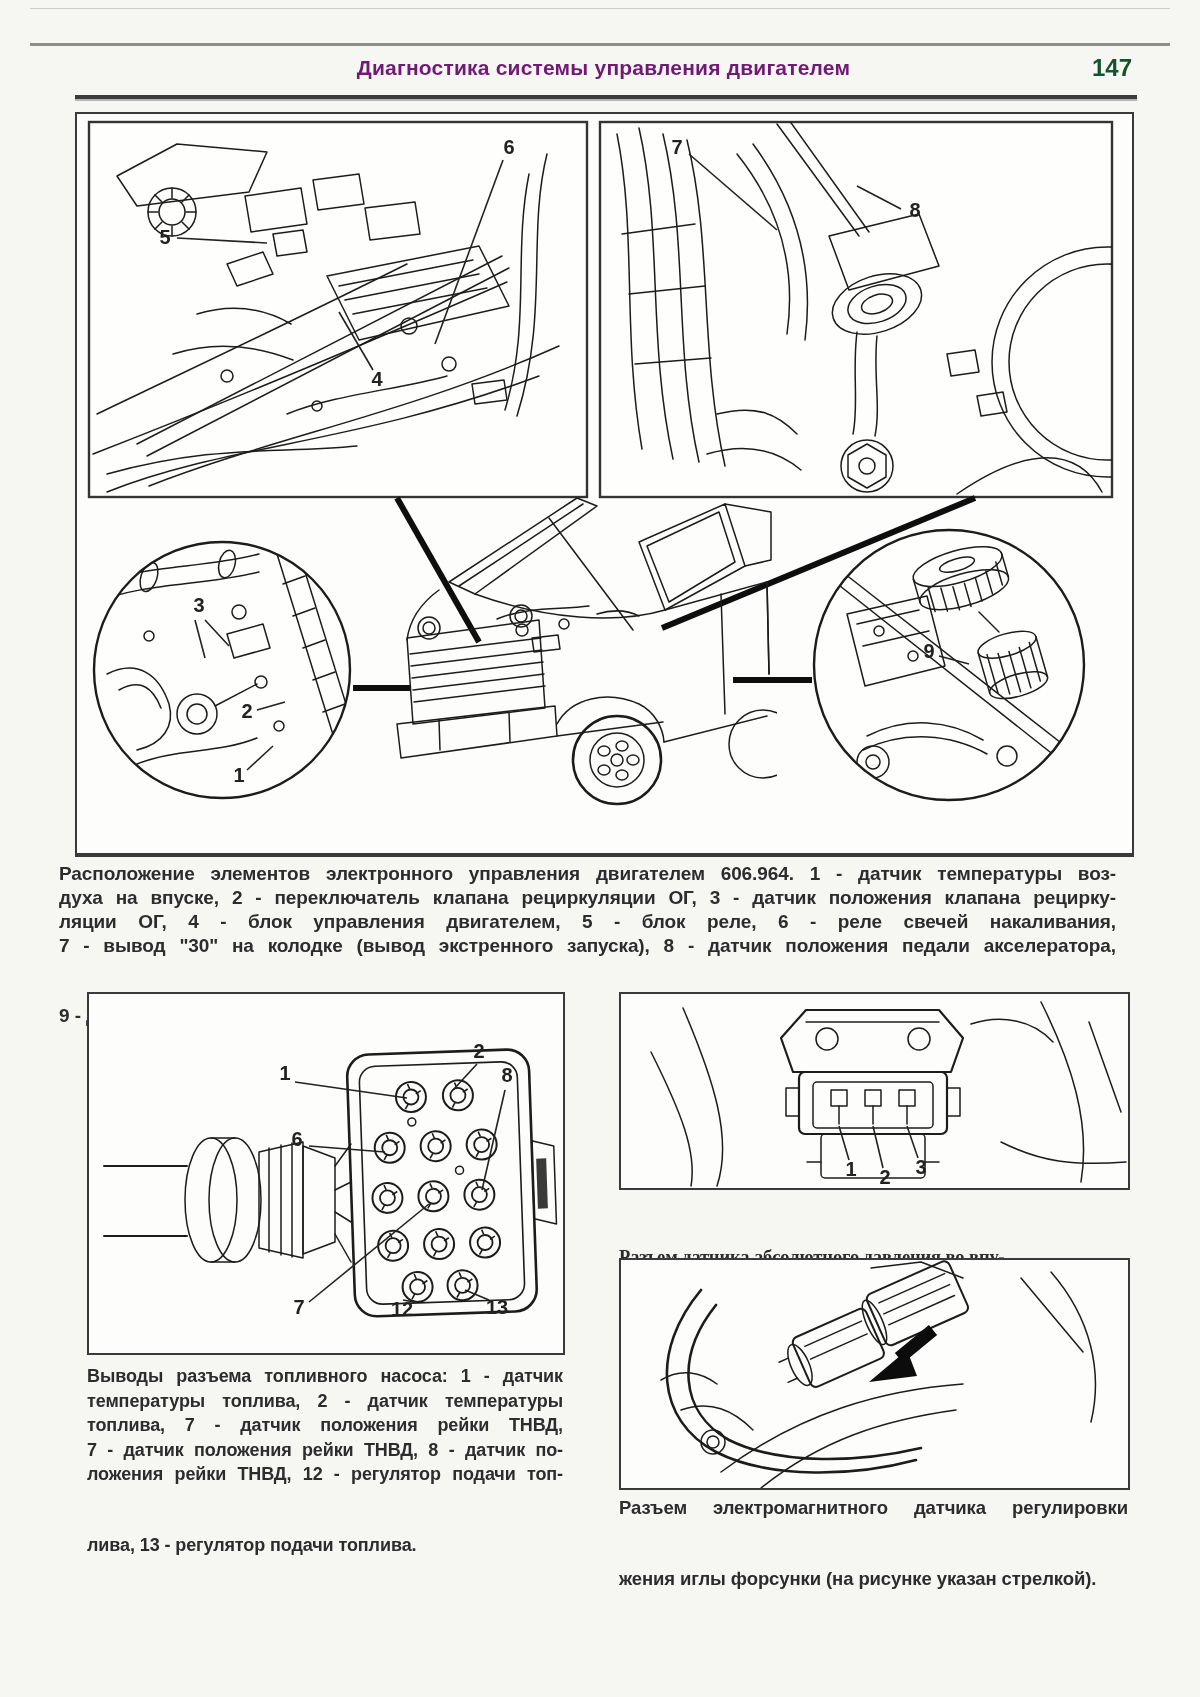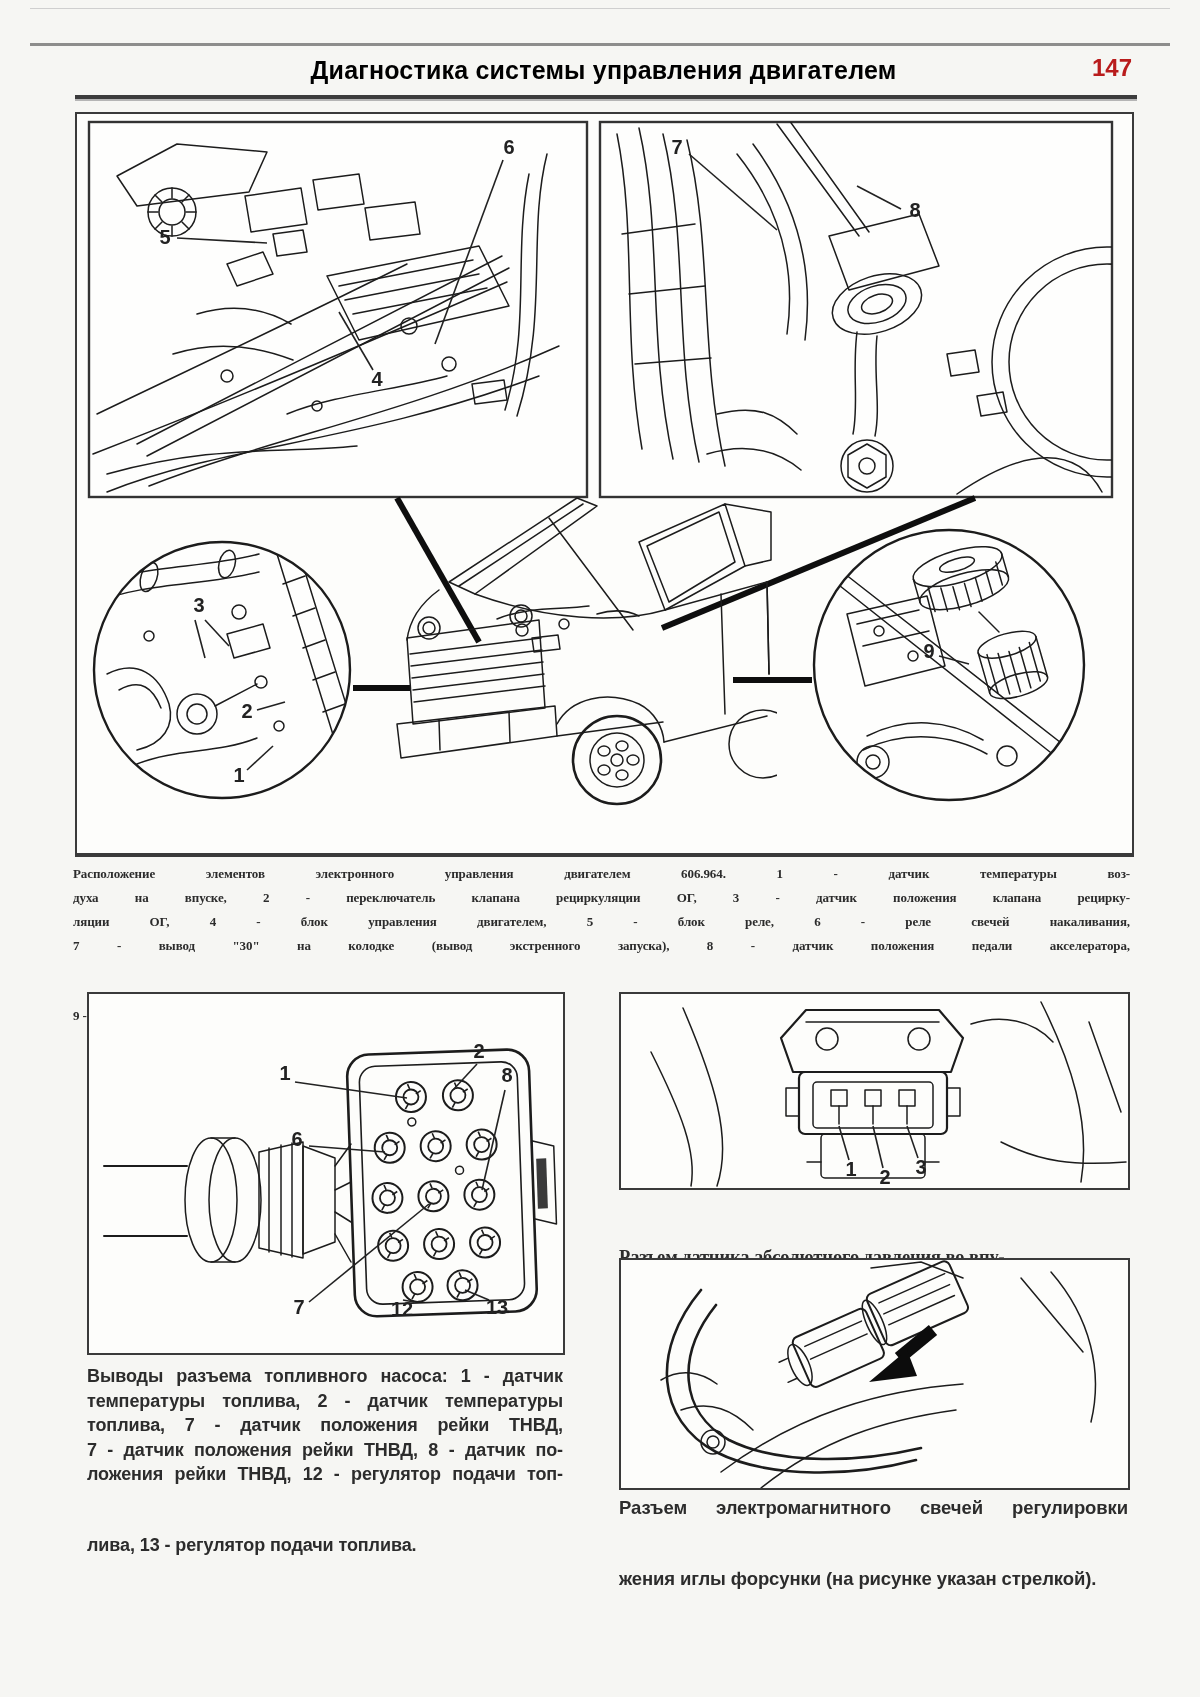--- a/index.html
+++ b/index.html
@@ -7,37 +7,37 @@
     width:1200px;height:1697px;position:relative;
     background:#f6f6f3;
     font-family:"Liberation Sans", sans-serif;
     color:#2d2d2d;overflow:hidden;
   }
   .abs{position:absolute;}
   .scanline-top{left:30px;top:8px;width:1140px;height:1px;background:#cfcfcf;}
   .scanline-2{left:30px;top:43px;width:1140px;height:3px;background:#6a6a6a;opacity:.75;}
   .header{left:75px;top:56px;width:1057px;height:34px;}
   .header .title{
-    display:block;text-align:center;font-size:25px;font-weight:bold;color:#000000;
+    display:block;text-align:center;font-size:21px;font-weight:bold;color:#701a75;
     letter-spacing:.2px;
   }
   .header .pagenum{
-    position:absolute;right:0;top:-2px;font-size:24px;font-weight:bold;color:#b91c1c;
+    position:absolute;right:0;top:-2px;font-size:24px;font-weight:bold;color:#14532d;
   }
   .rule-main{left:75px;top:95px;width:1062px;height:4px;background:#3c3c3c;border-bottom:2px solid #b5b5b5;}
   .figbox{
     background:#fdfdfb;border:2px solid #3a3a3a;box-sizing:border-box;
   }
   .figbox.main{left:75px;top:112px;width:1059px;height:745px;border-bottom-width:4px;}
   .figbox.pump{left:87px;top:992px;width:478px;height:363px;}
   .figbox.map{left:619px;top:992px;width:511px;height:198px;}
   .figbox.valve{left:619px;top:1258px;width:511px;height:232px;}
   svg{display:block;}
   .cap{font-weight:bold;color:#2c2c2c;letter-spacing:-0.1px;}
-  .cap-main{left:73px;top:862px;width:1057px;font-size:13px;line-height:24px;font-family:Liberation Serif, serif;}
+  .cap-main{left:59px;top:862px;width:1057px;font-size:19px;line-height:24px;}
   .cap-pump{left:87px;top:1364px;width:476px;font-size:18px;line-height:24.6px;}
   .cap-map{left:619px;top:1198px;width:509px;font-size:18.5px;line-height:26px;font-family:Liberation Serif, serif;}
   .cap-valve{left:619px;top:1496px;width:509px;font-size:18.5px;line-height:24.5px;}
   .cap-line{text-align:justify;text-align-last:justify;white-space:normal;}
   .cap-line:last-child{text-align-last:left;margin-top:46px;}
   .callout{font-size:20px;font-weight:bold;fill:#222;}
   .ln{stroke:#222;stroke-width:1.6;fill:none;}
   .art{stroke:#1c1c1c;stroke-width:1.5;fill:none;stroke-linecap:round;stroke-linejoin:round;}
   .thick{stroke:#0e0e0e;stroke-width:6;fill:none;}
   .panelrect{fill:#fefefd;stroke:#333;stroke-width:2.4;}
@@ -429,15 +429,15 @@
     <path d="M400,18 L462,92 M430,12 C470,58 482,112 470,162"></path>
   </g>
   <g>
     <path d="M312,70 L278,98" stroke="#0c0c0c" stroke-width="13"></path>
     <polygon points="248,122 286,90 296,116" fill="#0c0c0c"></polygon>
   </g>
 </svg>
 </div>
 
 <div class="abs cap cap-valve">
-    <div class="cap-line">Разъем электромагнитного свечей регулировки</div>
+    <div class="cap-line">Разъем электромагнитного датчика регулировки</div>
     <div class="cap-line">жения иглы форсунки (на рисунке указан стрелкой).</div>
   </div>
 
 </body></html>

